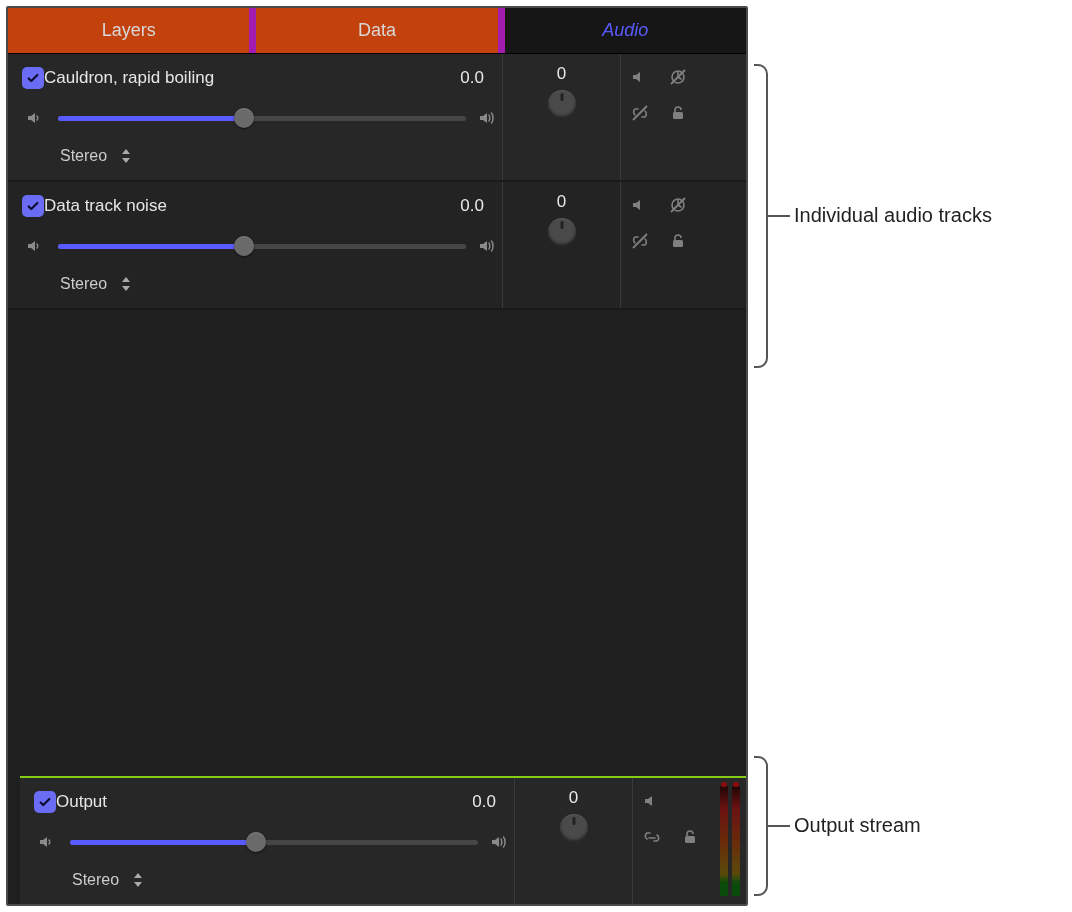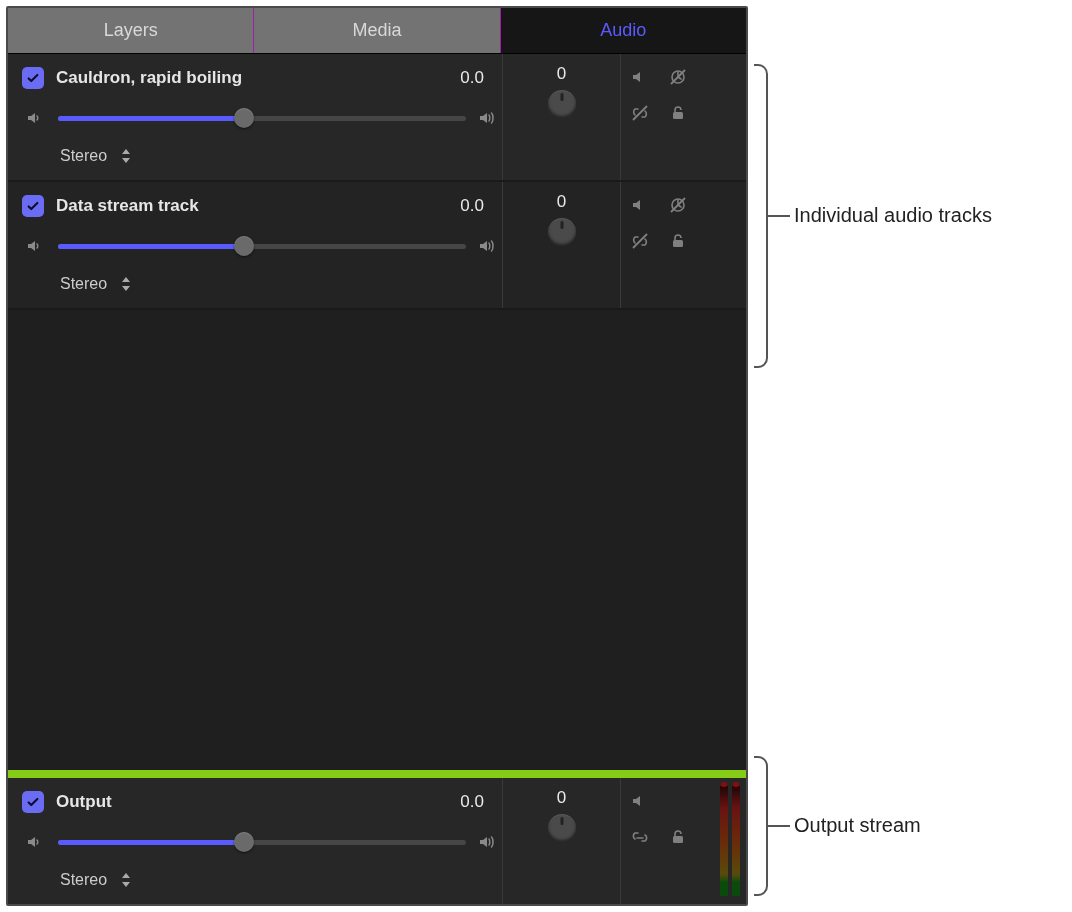--- a/index.html
+++ b/index.html
@@ -39,25 +39,25 @@
     background: #111;
     border-bottom: 1px solid #000;
   }
   .tab {
     flex: 1;
     display: flex;
     align-items: center;
     justify-content: center;
     font-size: 18px;
     color: #d8d8d8;
-    background: #737373;
-    border-right: 1px solid #a21caf;
+    background: #c2410c;
+    border-right: 7px solid #a21caf;
     cursor: pointer;
   }
-  .tab:last-child { border-right: none; }
+  .tab:last-child { border-right: none; font-style: italic; }
   .tab.active { color: #5a5bff; background: #161616; }
 
   
   .tracks-area {
     position: relative;
     flex: 1;
     background: #1f1f1f;
   }
   .track {
     position: relative;
@@ -91,25 +91,23 @@
     height: 28px;
   }
   .checkbox {
     width: 22px; height: 22px;
     border-radius: 5px;
     background: #6a6cf4;
     display: flex; align-items: center; justify-content: center;
   }
   .checkbox svg { width: 14px; height: 14px; }
   .track-name {
-    margin-left: 12px;
     font-size: 17px;
     color: #e6e6e6;
     flex: 1;
-    font-weight: bold;
   }
   .vol-readout {
     font-size: 17px;
     color: #eaeaea;
     width: 60px;
     text-align: right;
     padding-right: 18px;
   }
   .pan-readout {
     font-size: 17px;
@@ -173,22 +171,22 @@
   .ctl-grid {
     display:flex; flex-direction:column; gap:14px;
     padding-top: 2px;
   }
   .ctl-row { display:flex; gap:16px; align-items:center; height:22px; }
   .ctl-icon { width:22px; height:22px; color:#808080; display:flex; align-items:center; justify-content:center; }
 
   
   .output-wrap {
     position: absolute;
-    left: 0; right: 0; bottom: 0;
-    border-top: 8px solid #84cc16;
+    left: 12px; right: 0; bottom: 0;
+    border-top: 2px solid #84cc16;
   }
   .meters {
     position:absolute; right:6px; top:8px; bottom:8px;
     width:20px; display:flex; gap:4px;
   }
   .meter-bar {
     flex:1;
     background: linear-gradient(to top,
       #0a4a0a 0%, #0a4a0a 12%,
       #5a4a0a 20%, #6a2a0a 50%, #6a1212 80%, #200606 100%);
@@ -224,21 +222,21 @@
 </style>
 </head>
 <body>
 
 <div class="stage">
 
   <div class="panel">
 
     <div class="tabs">
       <div class="tab">Layers</div>
-      <div class="tab">Media</div>
+      <div class="tab">Data</div>
       <div class="tab active">Audio</div>
     </div>
 
     <div class="tracks-area">
 
       <div class="track">
         <div class="track-inner">
           <div class="col-main">
             <div class="row1">
               <div class="checkbox">
@@ -320,21 +318,21 @@
 
       <div class="track dark">
         <div class="track-inner">
           <div class="col-main">
             <div class="row1">
               <div class="checkbox">
                 <svg viewBox="0 0 16 16">
                     <path d="M3 8.5l3 3 7-7" stroke="#0d0d30" stroke-width="2.4" fill="none" stroke-linecap="round" stroke-linejoin="round"></path>
                   </svg>
               </div>
-              <div class="track-name">Data stream track</div>
+              <div class="track-name">Data track noise</div>
               <div class="vol-readout">0.0</div>
             </div>
             <div class="row2">
               <span class="spk-icon">
                 <svg width="20" height="20" viewBox="0 0 20 20">
                     <path d="M3 8v4h3l4 3V5L6 8H3z" fill="#8a8a8a"></path>
                     <path d="M12 8c1 1 1 3 0 4" stroke="#8a8a8a" stroke-width="1.5" fill="none" stroke-linecap="round"></path>
                   </svg>
               </span>
               <div class="slider">

